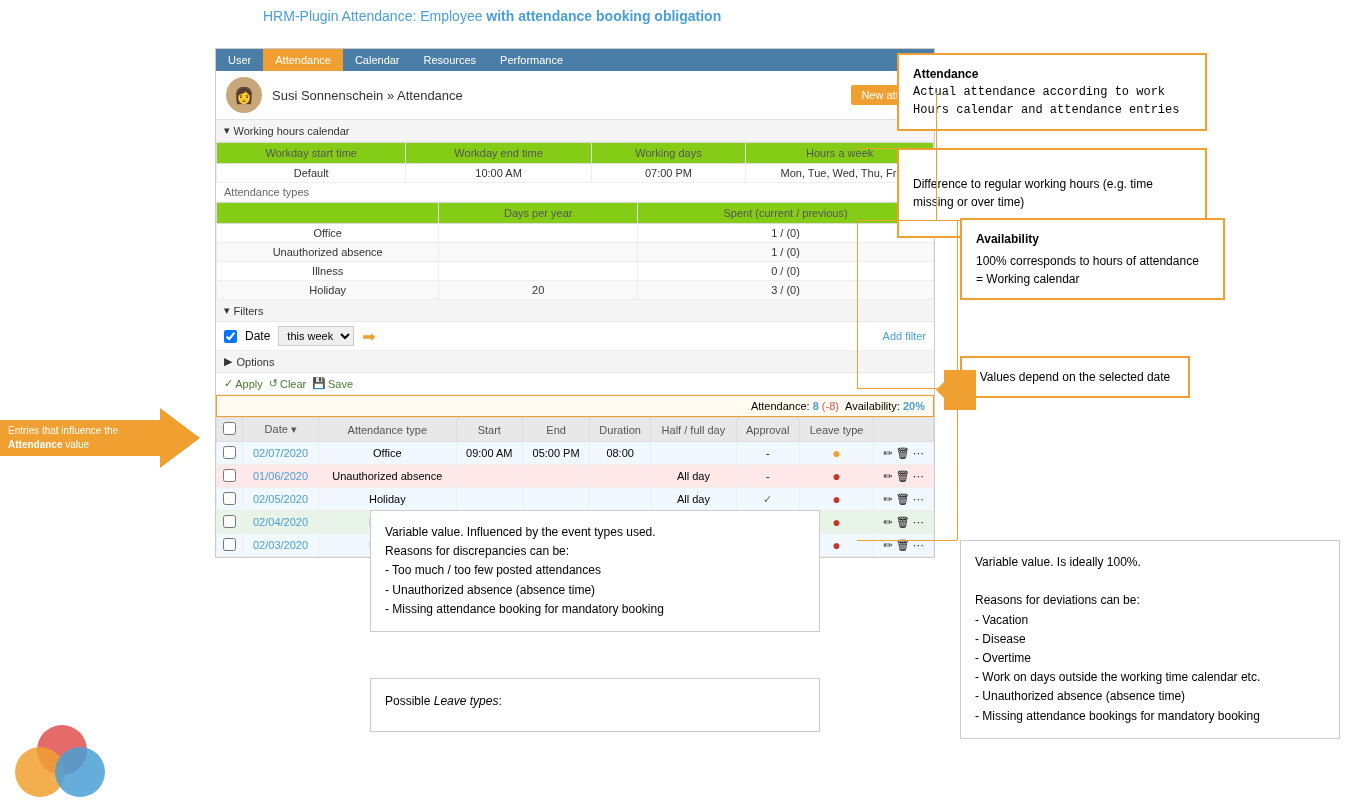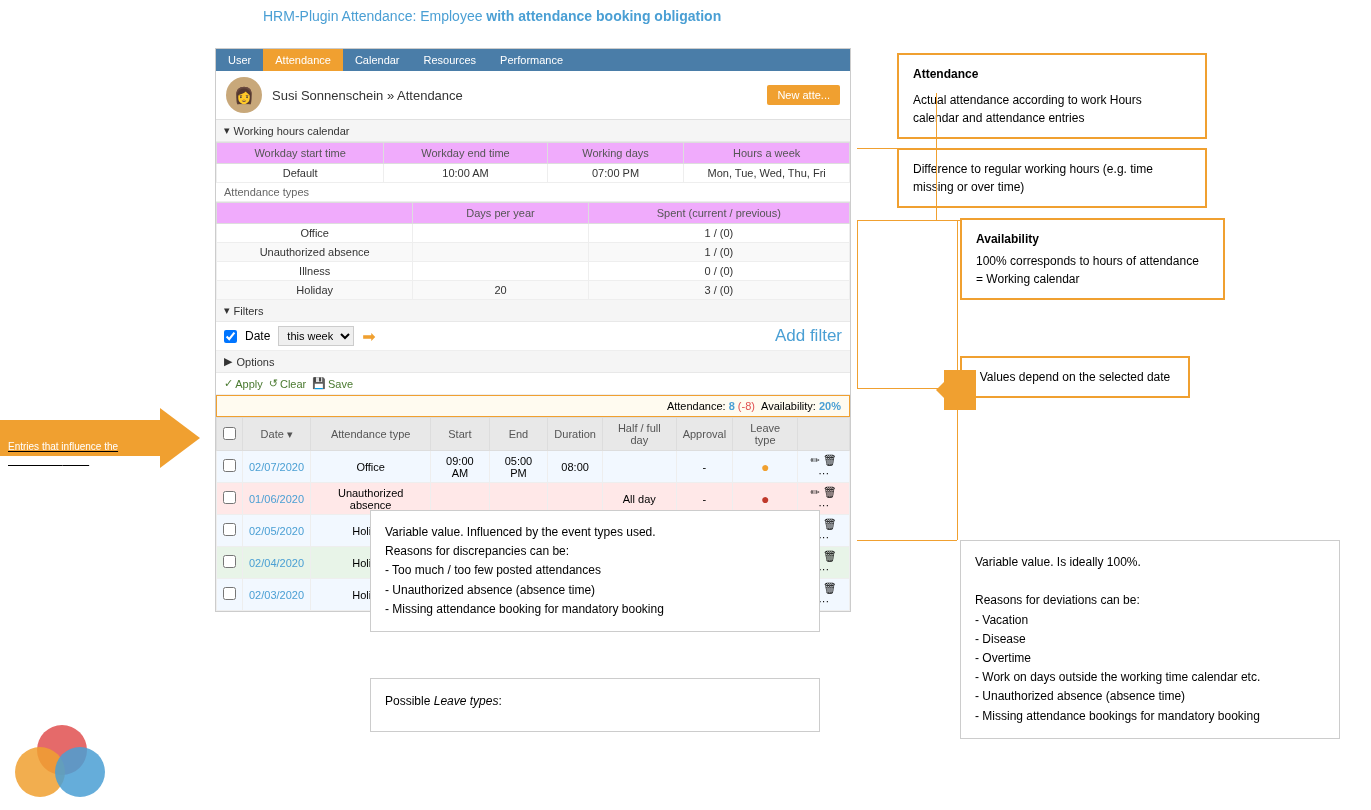--- a/index.html
+++ b/index.html
@@ -1,47 +1,47 @@
 <!DOCTYPE html>
 <html><head>
   <meta charset="utf-8">
   <style>
     * { box-sizing: border-box; margin: 0; padding: 0; }
     body { font-family: Arial, sans-serif; font-size: 12px; background: #fff; width: 1371px; height: 810px; overflow: hidden; position: relative; }
 
     
-    .app-container { position: absolute; top: 48px; left: 215px; width: 636px; border: 1px solid #ccc; background: #fff; }
+    .app-container { position: absolute; top: 48px; left: 215px; width: 720px; border: 1px solid #ccc; background: #fff; }
 
     
     .nav-tabs { display: flex; background: #4a7da8; padding: 0; }
     .nav-tab { padding: 5px 12px; color: #fff; font-size: 11px; cursor: pointer; }
     .nav-tab.active { background: #f0a030; }
 
     
     .user-header { display: flex; align-items: center; padding: 6px 10px; background: #fff; border-bottom: 1px solid #e0e0e0; }
     .avatar { width: 36px; height: 36px; border-radius: 50%; background: #c8a87a; margin-right: 10px; display: flex; align-items: center; justify-content: center; font-size: 16px; }
     .new-btn { margin-left: auto; background: #f0a030; color: #fff; border: none; padding: 4px 10px; font-size: 11px; cursor: pointer; border-radius: 2px; }
 
     
     .section-header { padding: 4px 8px; background: #f5f5f5; cursor: pointer; display: flex; align-items: center; gap: 4px; font-size: 11px; color: #333; border-bottom: 1px solid #e8e8e8; }
 
     
     .data-table { width: 100%; border-collapse: collapse; font-size: 11px; }
-    .data-table th { background: #f0abfc; padding: 4px 22px; text-align: center; font-weight: normal; border: 1px solid #ddd; color: #555; }
+    .data-table th { background: #84cc16; padding: 4px 22px; text-align: center; font-weight: normal; border: 1px solid #ddd; color: #555; }
     .data-table td { padding: 3px 8px; text-align: center; border: 1px solid #eee; color: #333; }
     .data-table tr:nth-child(even) { background: #f9f9f9; }
     .link-blue { color: #4a9fd4; }
 
     
     .att-types-header { padding: 3px 8px; font-size: 11px; color: #666; border-bottom: 1px solid #eee; }
 
     
     .filters-row { display: flex; align-items: center; padding: 4px 8px; gap: 8px; border-bottom: 1px solid #eee; }
     .filter-select { font-size: 11px; padding: 2px 4px; border: 1px solid #ccc; }
-    .add-filter-btn { color: #4a9fd4; font-size: 17px; margin-left: auto; cursor: pointer; }
+    .add-filter-btn { color: #4a9fd4; font-size: 11px; margin-left: auto; cursor: pointer; }
 
     
     .action-btns { display: flex; gap: 6px; padding: 4px 8px; border-bottom: 1px solid #eee; }
     .action-btn { font-size: 11px; color: #555; cursor: pointer; display: flex; align-items: center; gap: 2px; }
     .action-btn.apply { color: #4a7a30; }
     .action-btn.clear { color: #4a7a30; }
     .action-btn.save { color: #4a7a30; }
 
     
     .entries-table { width: 100%; border-collapse: collapse; font-size: 11px; }
@@ -256,42 +256,42 @@
         <td><span style="color:#4a7a30;">✓</span></td>
         <td><span style="color:#c0392b;font-size:14px;">●</span></td>
         <td>✏ 🗑 ···</td>
       </tr>
     </tbody>
   </table>
 </div>
 
 <div class="annotation-box orange-border" style="position:absolute;top:53px;left:897px;width:310px;padding:10px 14px;">
   <div class="bold">Attendance</div>
-  <div style="margin-top:8px;line-height:1.5;">Actual attendance according to work Hours calendar and attendance entries</div>
-</div>
-
-<div class="annotation-box orange-border" style="position:absolute;top:148px;left:897px;width:310px;padding:10px 14px;">
+  <div style="margin-top:0;line-height:1.5;font-family:Liberation Mono, monospace;">Actual attendance according to work Hours calendar and attendance entries</div>
+</div>
+
+<div class="annotation-box orange-border" style="position:absolute;top:148px;left:897px;width:310px;padding:25px 14px;">
   <div style="line-height:1.5;">Difference to regular working hours (e.g. time missing or over time)</div>
 </div>
 
 <div class="annotation-box orange-border" style="position:absolute;top:218px;left:960px;width:265px;padding:10px 14px;">
   <div class="bold">Availability</div>
   <div style="margin-top:4px;line-height:1.5;">100% corresponds to hours of attendance = Working calendar</div>
 </div>
 
 <div class="annotation-box orange-border" style="position:absolute;top:356px;left:960px;width:230px;padding:10px 14px;text-align:center;">
   <div style="line-height:1.5;">Values depend on the selected date</div>
 </div>
 
 <div style="position:absolute;top:408px;left:0px;width:215px;">
   <div style="position:relative;width:200px;height:60px;">
     <svg width="200" height="60">
       <polygon points="0,12 160,12 160,0 200,30 160,60 160,48 0,48" fill="#f0a030"></polygon>
     </svg>
-    <div style="position:absolute;top:0;left:0;width:160px;height:60px;display:flex;align-items:flex-end;padding:0 8px;text-decoration:underline;">
+    <div style="position:absolute;top:0;left:0;width:160px;height:60px;display:flex;align-items:center;padding:0 8px;">
       <div style="font-size:10px;color:#fff;line-height:1.4;">
         <span>Entries that influence the</span><br>
         <strong>Attendance</strong><span> value</span>
       </div>
     </div>
   </div>
 </div>
 
 <div style="position:absolute;top:370px;left:936px;">
   <svg width="40" height="40">

